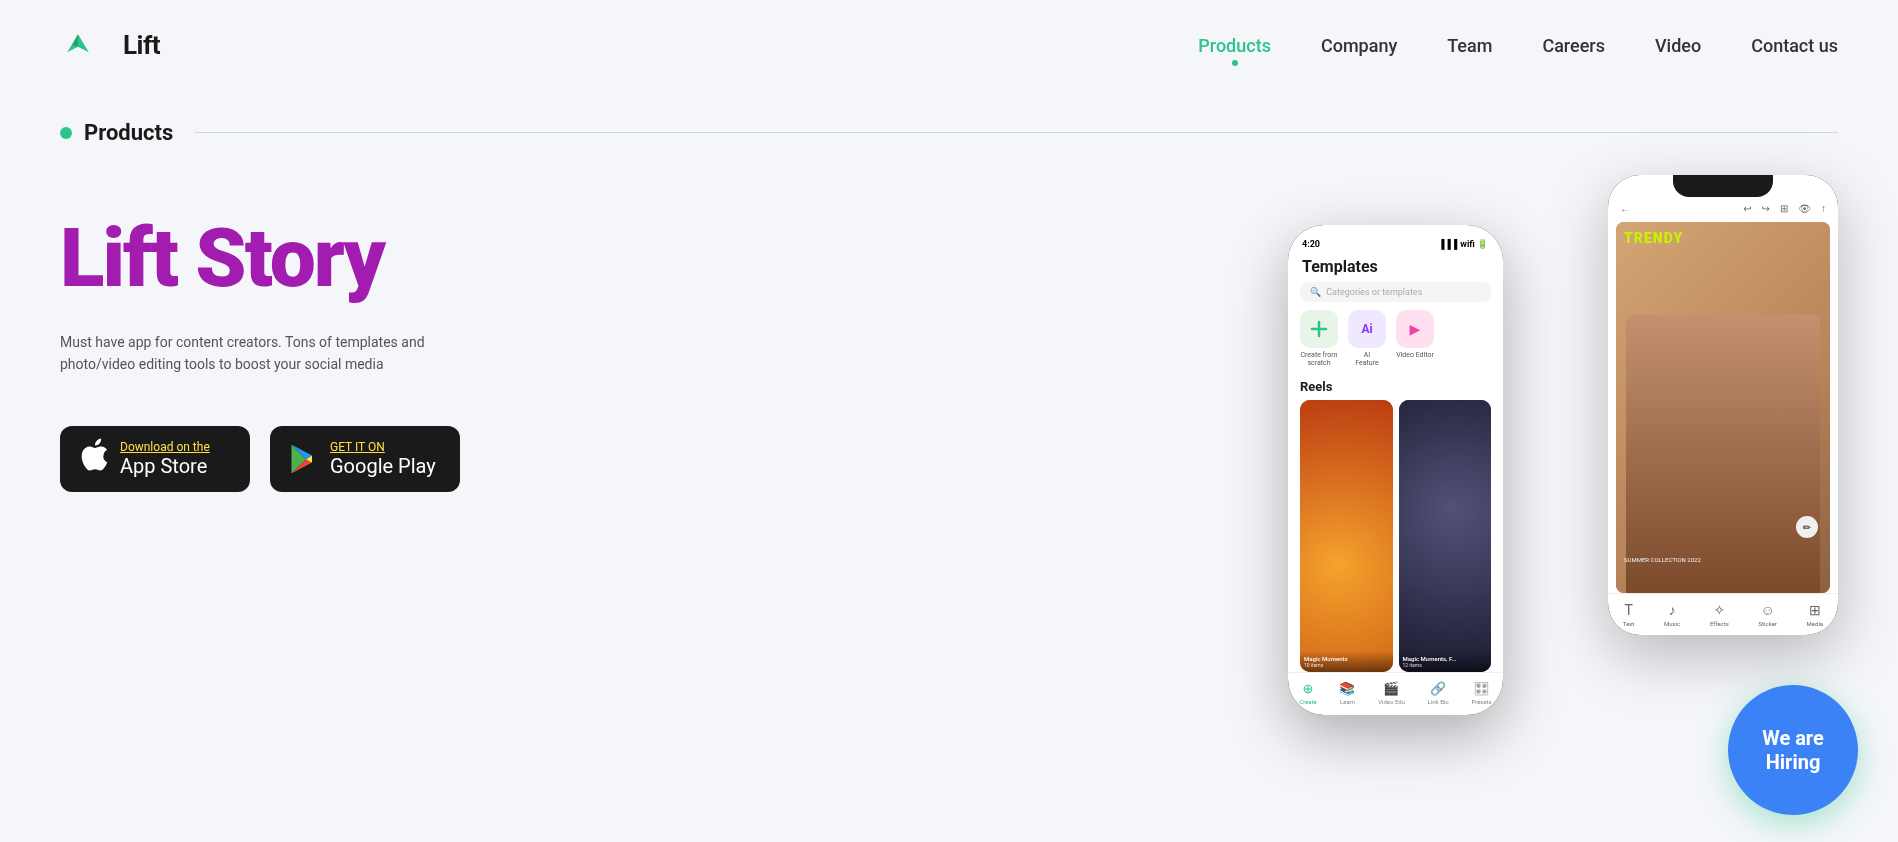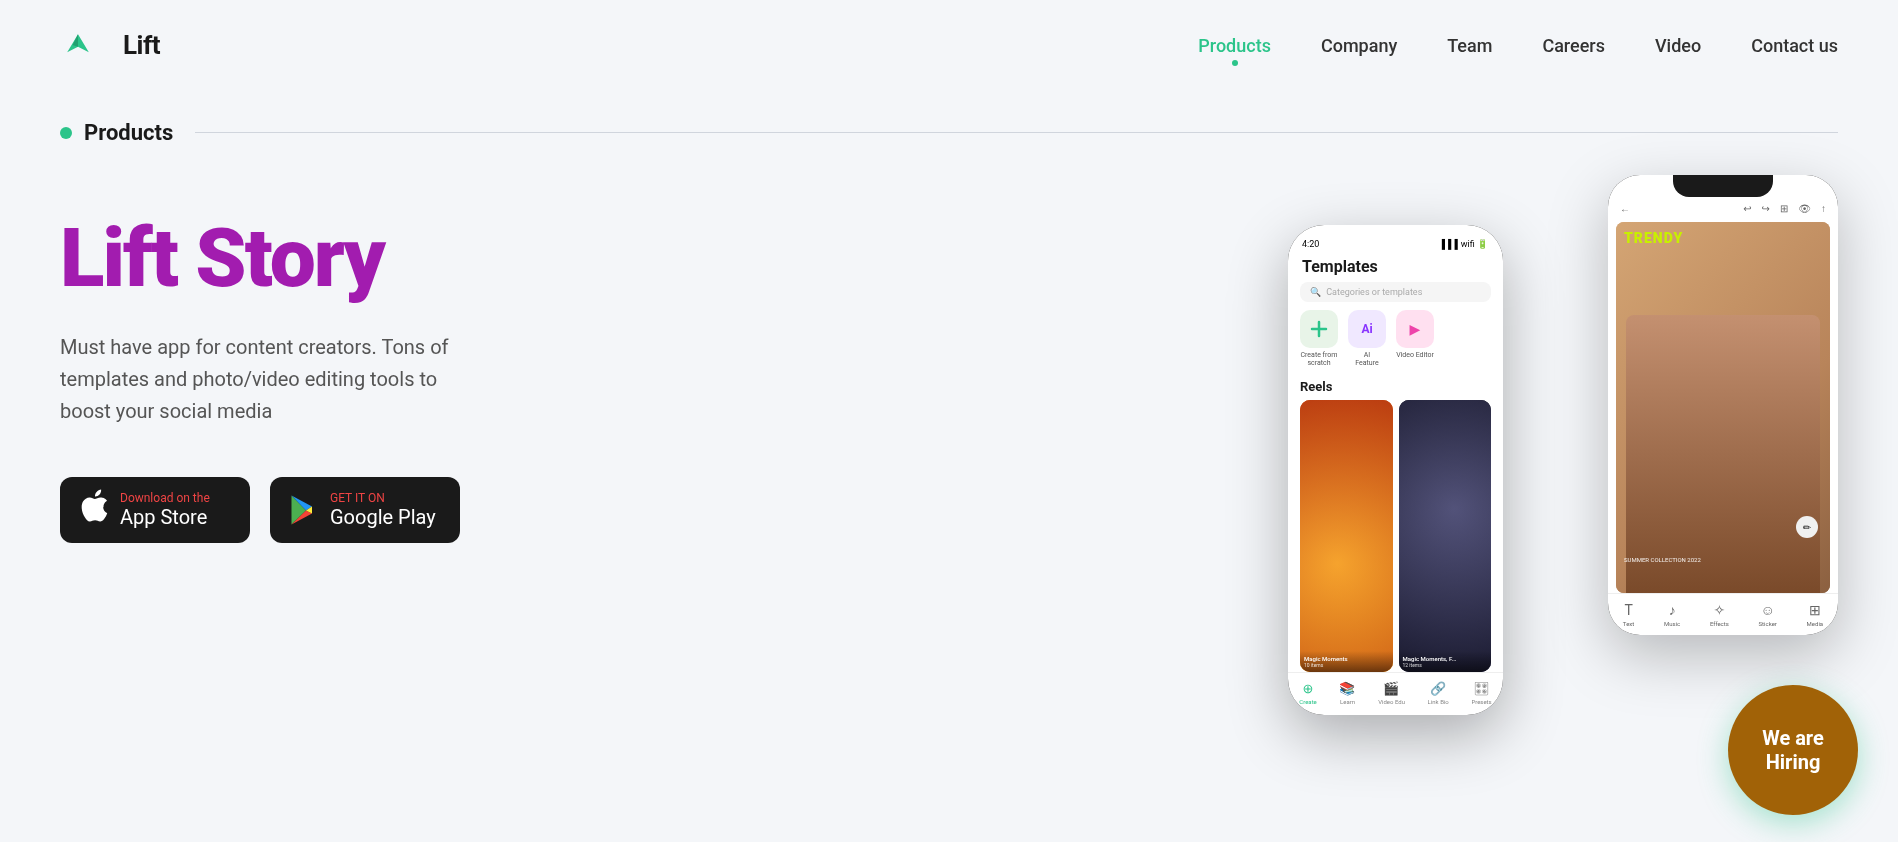--- a/index.html
+++ b/index.html
@@ -104,21 +104,21 @@
     }
     .hero-title {
       font-size: 82px;
       font-weight: 900;
       color: #a21caf;
       line-height: 1.05;
       letter-spacing: -2px;
       margin-bottom: 30px;
     }
     .hero-description {
-      font-size: 20px;
+      font-size: 14px;
       color: #555;
       line-height: 1.6;
       max-width: 420px;
       margin-bottom: 50px;
     }
 
     
     .download-buttons {
       display: flex;
       gap: 20px;
@@ -134,22 +134,23 @@
       text-decoration: none;
       min-width: 190px;
       cursor: pointer;
     }
     .download-btn .btn-icon {
       font-size: 32px;
       flex-shrink: 0;
     }
     .download-btn .btn-text-small {
       font-size: 12px;
-      color: #ef4444;
+      color: #fde047;
       line-height: 1.2;
+      text-decoration: underline;
     }
     .download-btn .btn-text-large {
       font-size: 20px;
       font-weight: 400;
       line-height: 1.2;
     }
     .download-btn.google .btn-icon {
       display: flex;
       align-items: center;
       justify-content: center;
@@ -269,21 +270,21 @@
       height: 100%;
       display: flex;
       flex-direction: column;
     }
     .phone-front-topbar {
       display: flex;
       align-items: center;
       justify-content: space-between;
       padding: 14px 14px 4px;
       font-size: 9px;
-      font-weight: 400;
+      font-weight: 700;
     }
     .phone-front-topbar .status-icons {
       display: flex;
       align-items: center;
       gap: 3px;
       font-size: 9px;
     }
     .templates-title {
       font-size: 16px;
       font-weight: 700;
@@ -393,21 +394,21 @@
     .phone-front-nav.active { color: #2bc48a; }
     .phone-front-nav-icon { font-size: 13px; }
 
     
     .hiring-circle {
       position: absolute;
       bottom: 20px;
       right: 30px;
       width: 130px;
       height: 130px;
-      background: #a16207;
+      background: #3b82f6;
       border-radius: 50%;
       display: flex;
       align-items: center;
       justify-content: center;
       text-align: center;
       cursor: pointer;
       z-index: 10;
       box-shadow: 0 8px 30px rgba(43,196,138,0.4);
     }
     .hiring-text {

